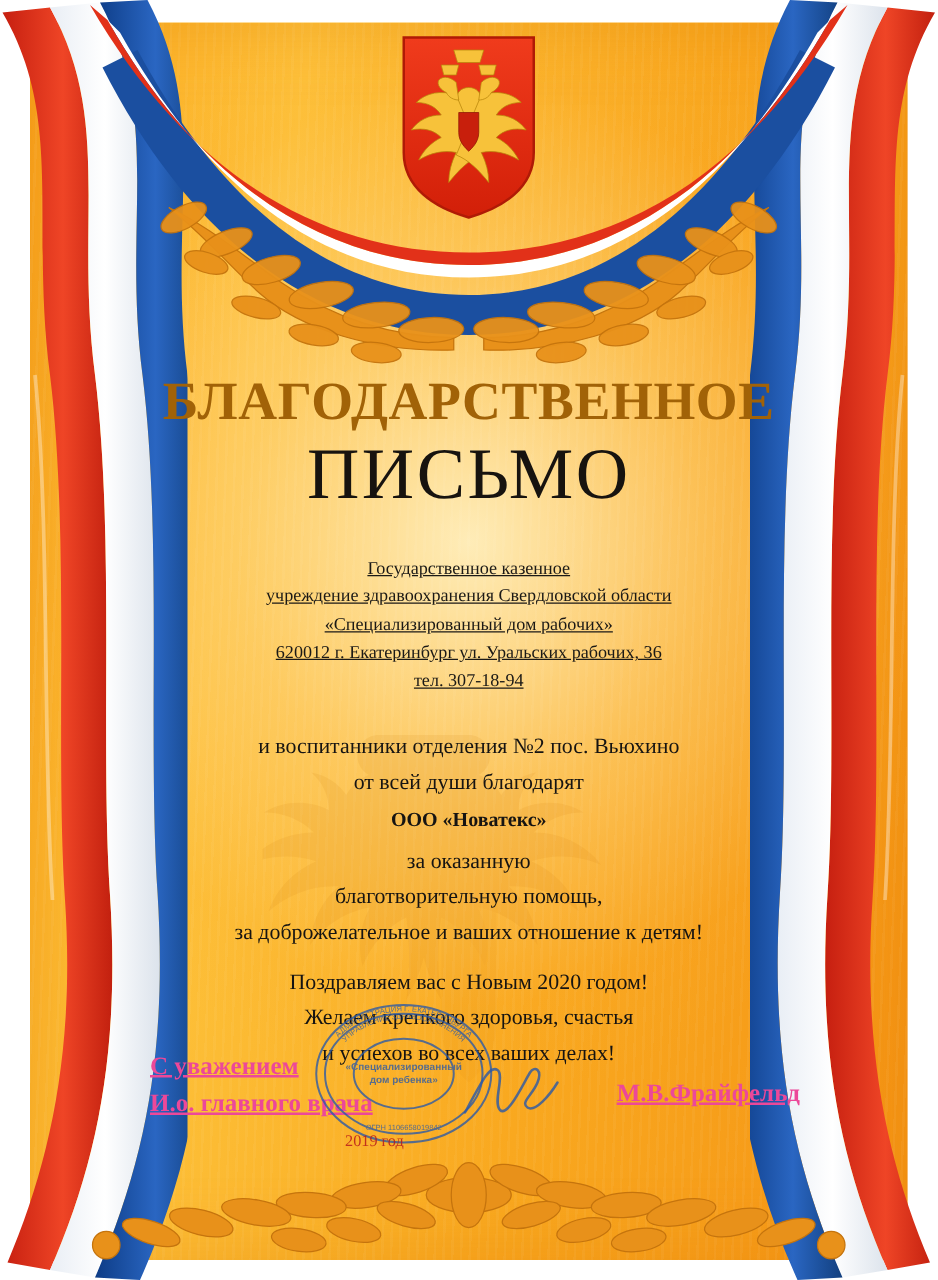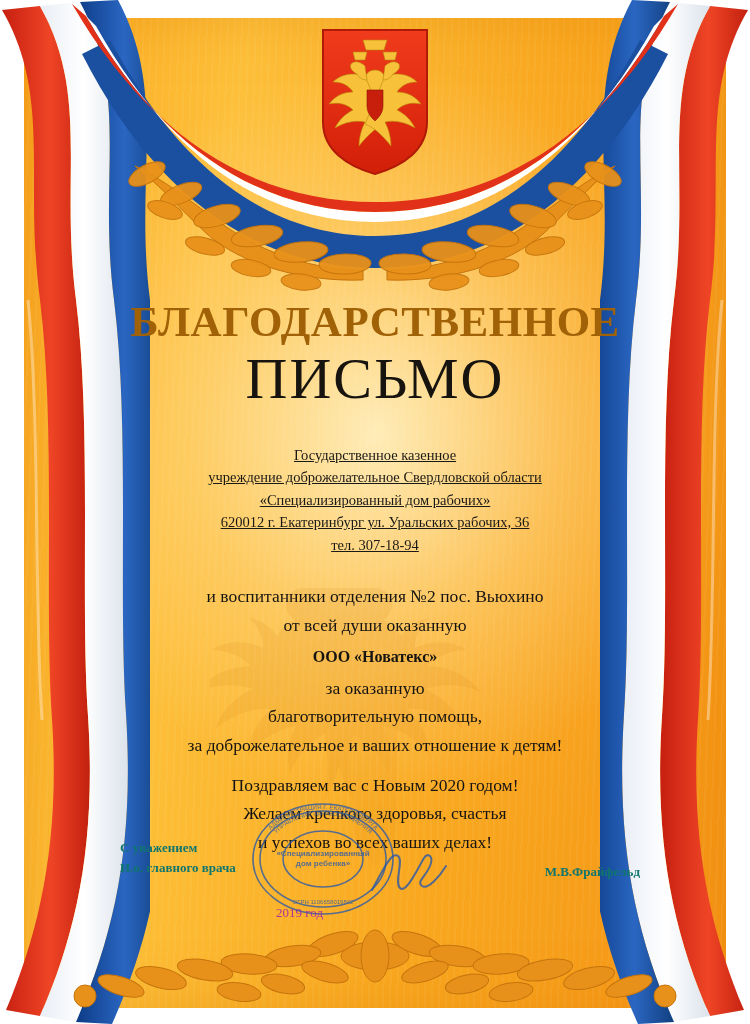--- a/index.html
+++ b/index.html
@@ -156,35 +156,36 @@
 
   
   .sign-row {
     position: absolute;
     left: 120px;
     top: 838px;
     width: 520px;
     display: flex;
     justify-content: space-between;
     align-items: flex-start;
-    font-size: 13px;
+    font-size: 20px;
     font-weight: bold;
-    color: #0f766e;
+    color: #ec4899;
+    text-decoration: underline;
   }
   .sign-left { line-height: 1.5; text-align: left; }
   .sign-right { padding-top: 26px; text-align: right; }
 
   .sign-date {
     position: absolute;
     left: 0;
     top: 905px;
     width: 599px;
     text-align: center;
     font-size: 13px;
-    color: #a21caf;
+    color: #b91c1c;
     opacity: 0.85;
   }
 
   
   .stamp {
     position: absolute;
     left: 248px;
     top: 800px;
     width: 150px;
     height: 118px;
@@ -343,29 +344,29 @@
       </g>
     </g>
   </svg>
 
   <div class="content">
     <h1 class="title-1">БЛАГОДАРСТВЕННОЕ</h1>
     <h1 class="title-2">ПИСЬМО</h1>
 
     <div class="org-block">
       <div>Государственное казенное</div>
-      <div>учреждение доброжелательное Свердловской области</div>
+      <div>учреждение здравоохранения Свердловской области</div>
       <div>«Специализированный дом рабочих»</div>
       <div>620012 г. Екатеринбург ул. Уральских рабочих, 36</div>
       <div>тел. 307-18-94</div>
     </div>
 
     <div class="body-block">
       <div class="ln">и воспитанники отделения №2 пос. Вьюхино</div>
-      <div class="ln">от всей души оказанную</div>
+      <div class="ln">от всей души благодарят</div>
       <div class="company">ООО «Новатекс»</div>
       <div class="ln">за оказанную</div>
       <div class="ln">благотворительную помощь,</div>
       <div class="ln">за доброжелательное и ваших отношение к детям!</div>
       <div class="greet">Поздравляем вас с Новым 2020 годом!</div>
       <div>Желаем крепкого здоровья, счастья</div>
       <div>и успехов во всех ваших делах!</div>
     </div>
   </div>
 

